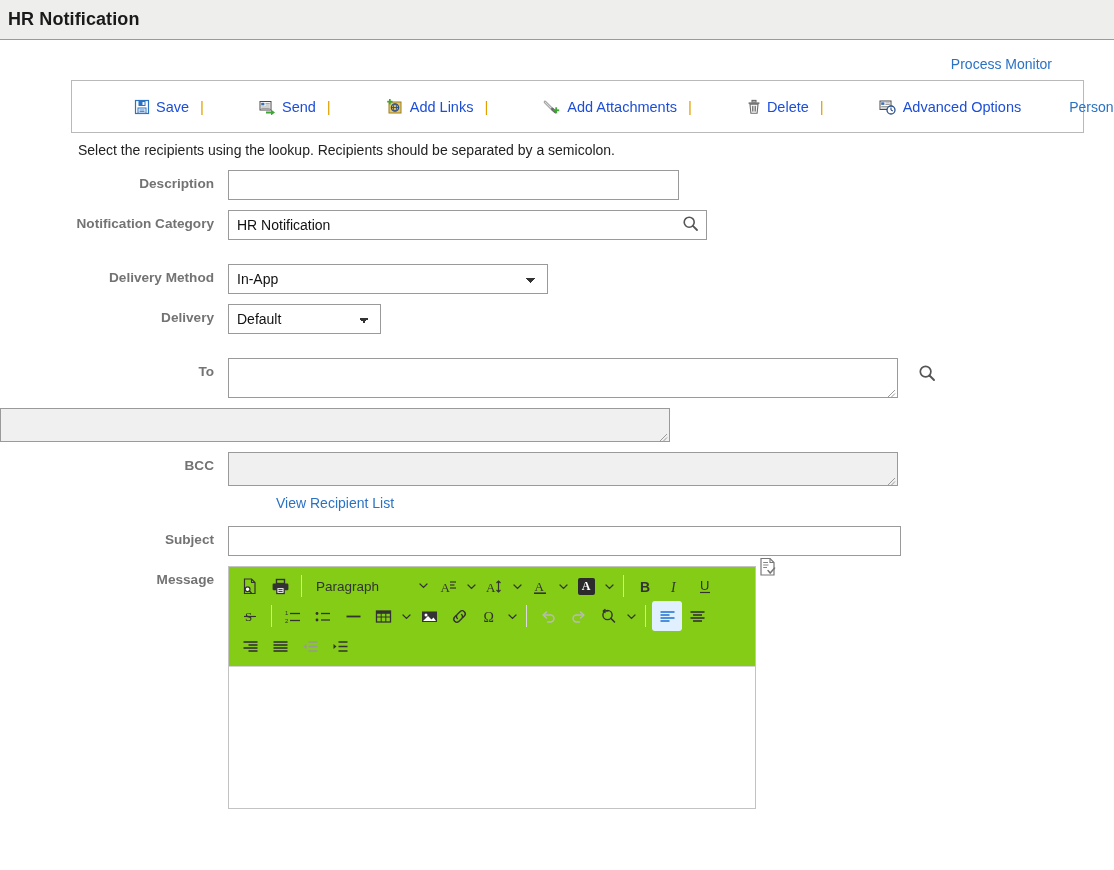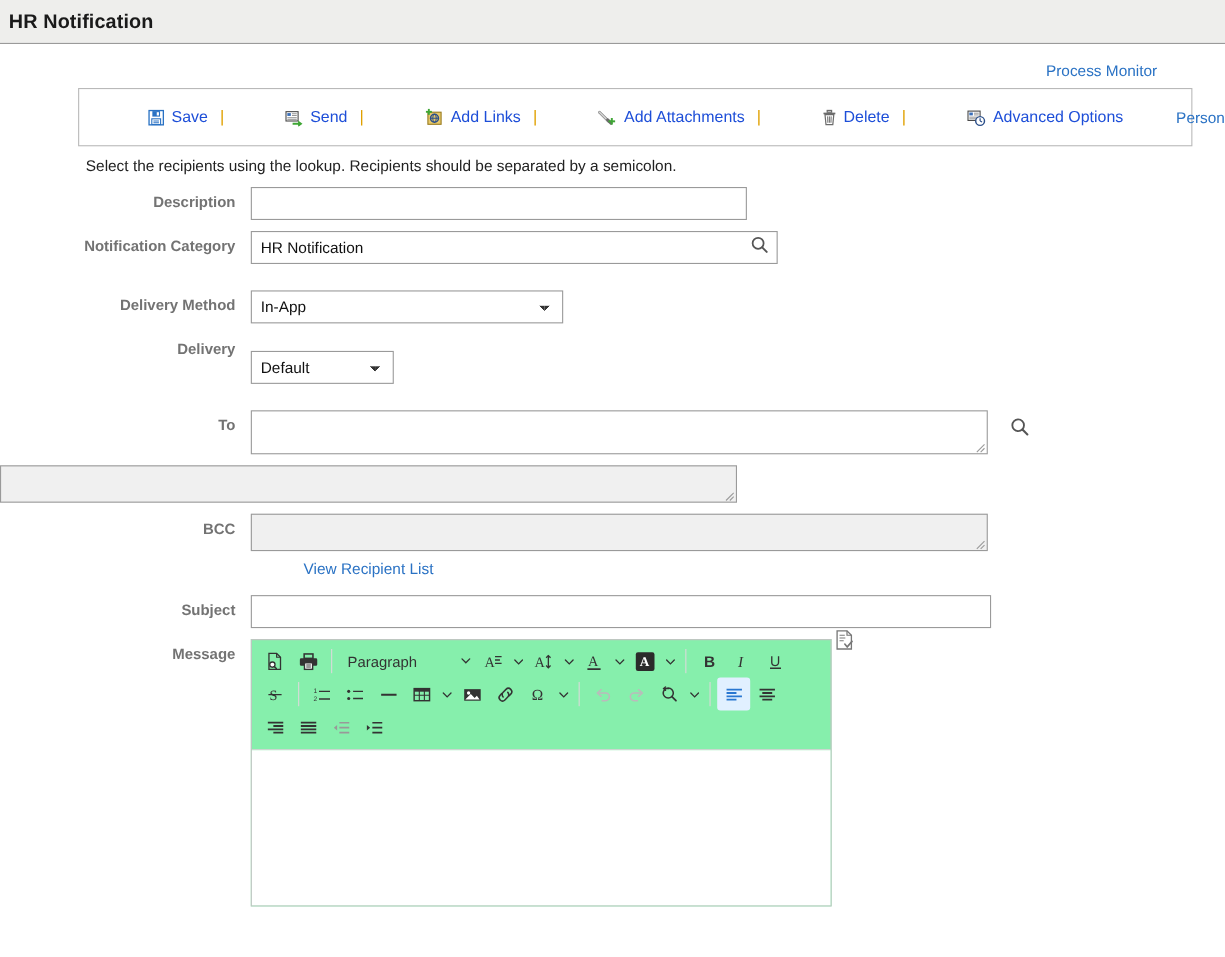--- a/index.html
+++ b/index.html
@@ -121,22 +121,22 @@
       linear-gradient(45deg, transparent 50%, #333 50%),
       linear-gradient(135deg, #333 50%, transparent 50%);
     background-position:
       calc(100% - 16px) 13px,
       calc(100% - 11px) 13px;
     background-size: 5px 5px, 5px 5px;
     background-repeat: no-repeat;
     padding-right: 28px;
     cursor: pointer;
   }
-  .sel-delivery { width: 284px; }
-  .sel-priority { width: 130px; margin-top: 15px; }
+  .sel-delivery { width: 320px; }
+  .sel-priority { width: 153px; }
 
   .row-spaced { margin-top: 24px; }
 
   .ta {
     width: 670px;
     border: 1px solid #9a9a9a;
     background: #fff;
     font-family: "Liberation Sans", sans-serif;
     font-size: 14px;
     resize: none;
@@ -159,21 +159,21 @@
     cursor: pointer;
     display: inline-flex;
   }
   .recipient-link-row { padding-left: 228px; margin-top: -2px; margin-bottom: 14px; }
   .inp-subject { width: 673px; }
 
   
   .editor {
     width: 528px;
     border: 1px solid #c3c3c3;
-    background: #86efac;
+    background: #84cc16;
     position: relative;
   }
   .rte-toolbar {
     border-bottom: 1px solid #d4d4d4;
     padding: 4px 6px 5px 6px;
     display: flex;
     flex-wrap: wrap;
     align-items: center;
     row-gap: 0px;
   }

